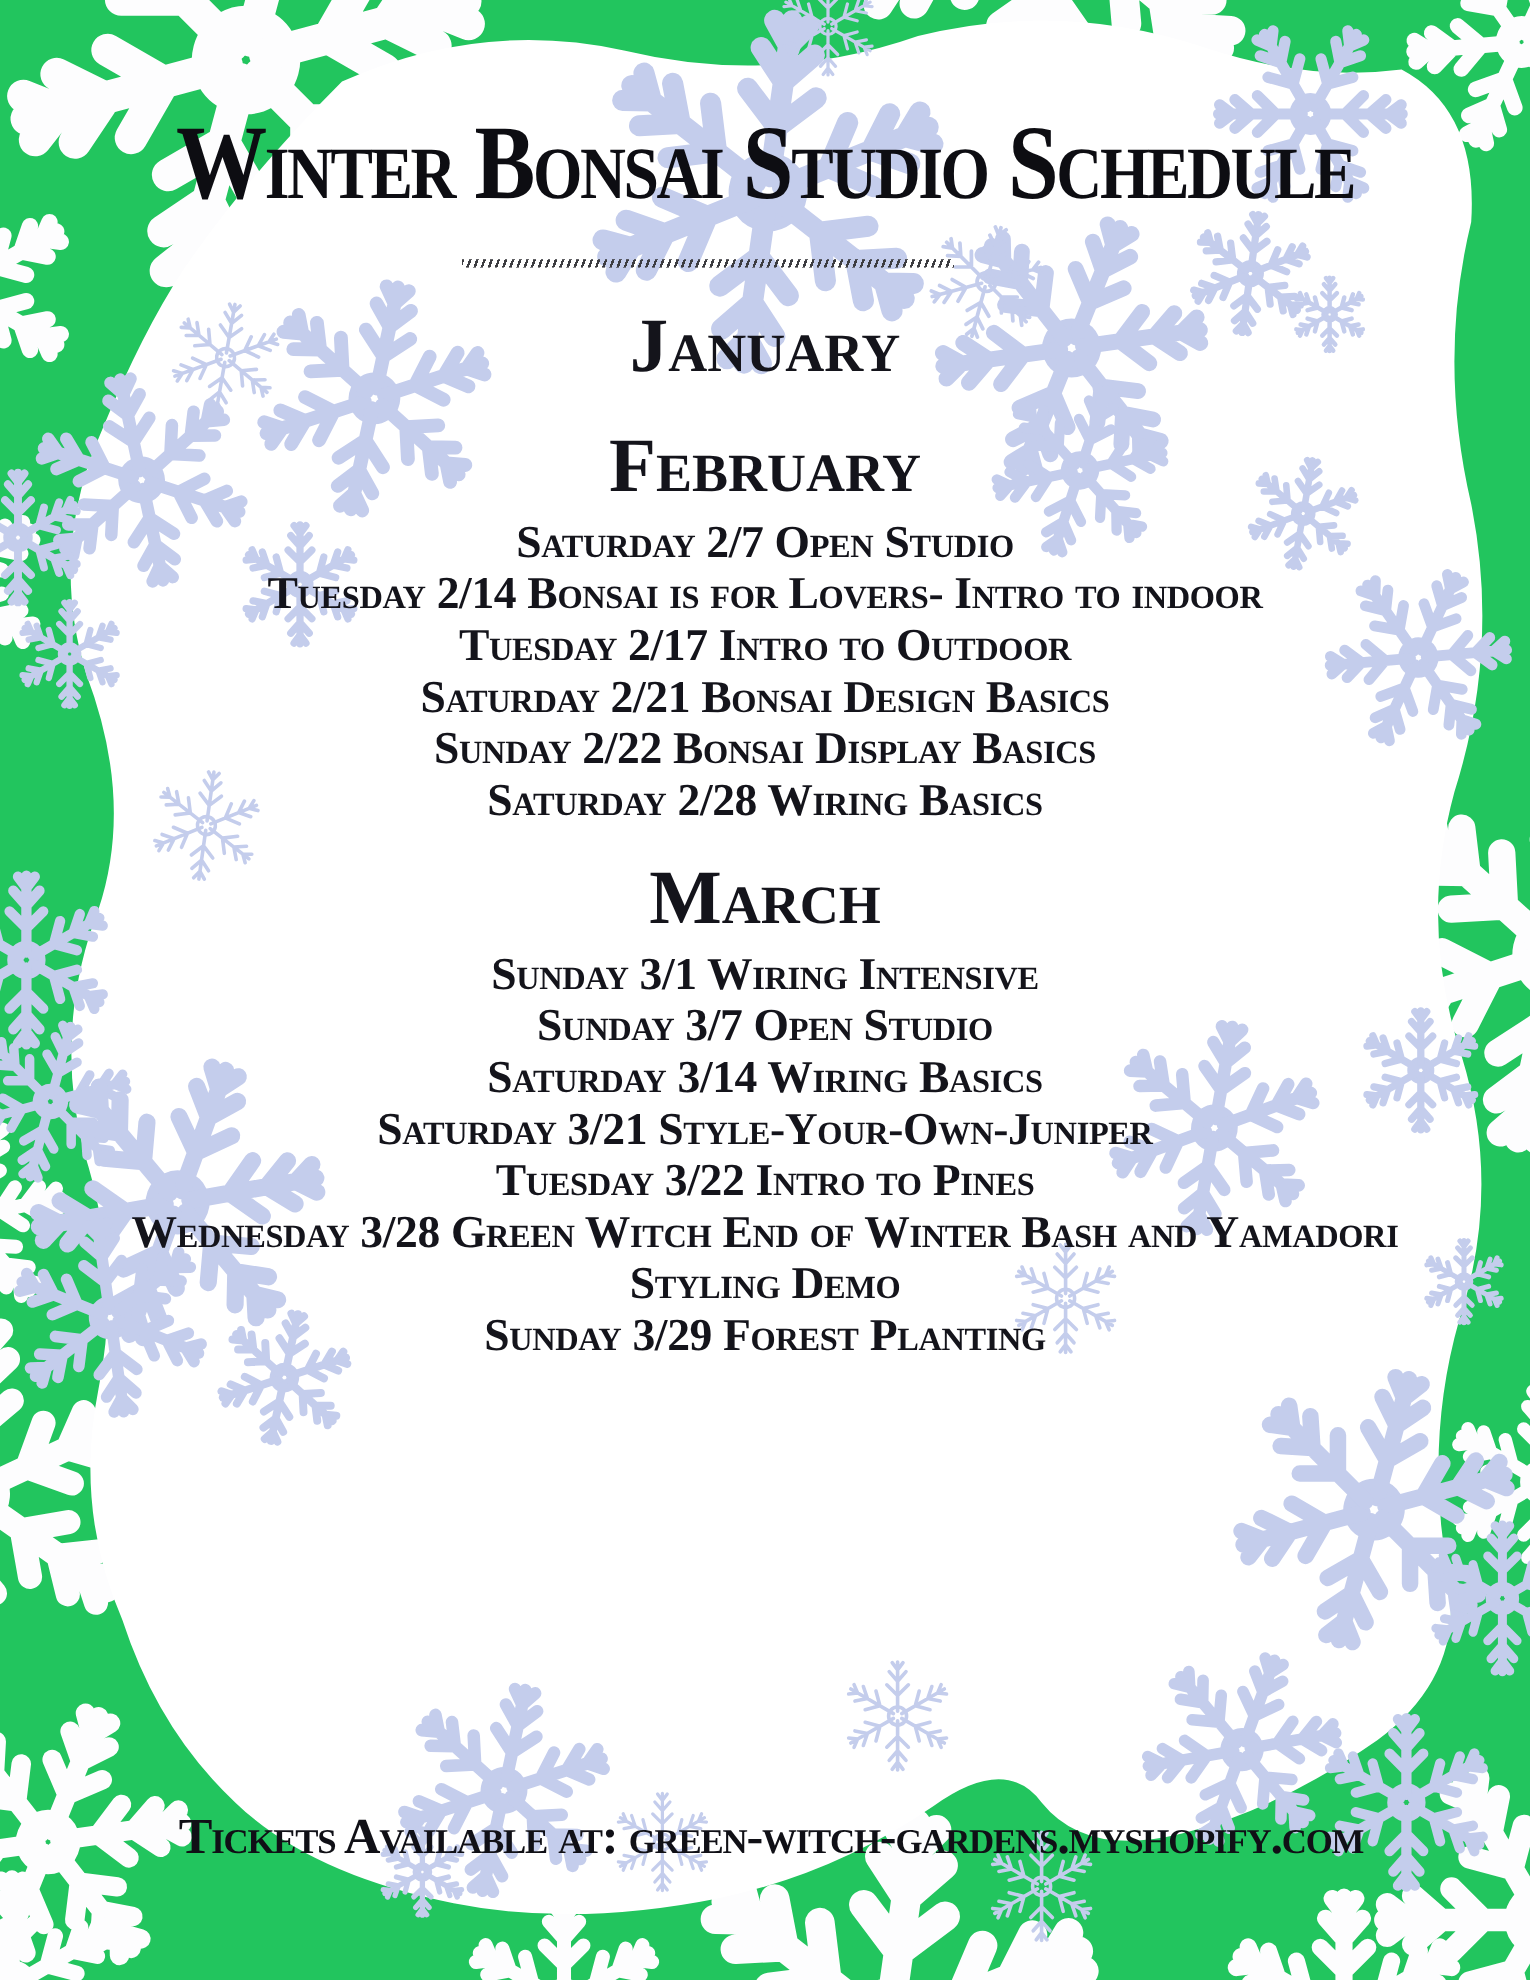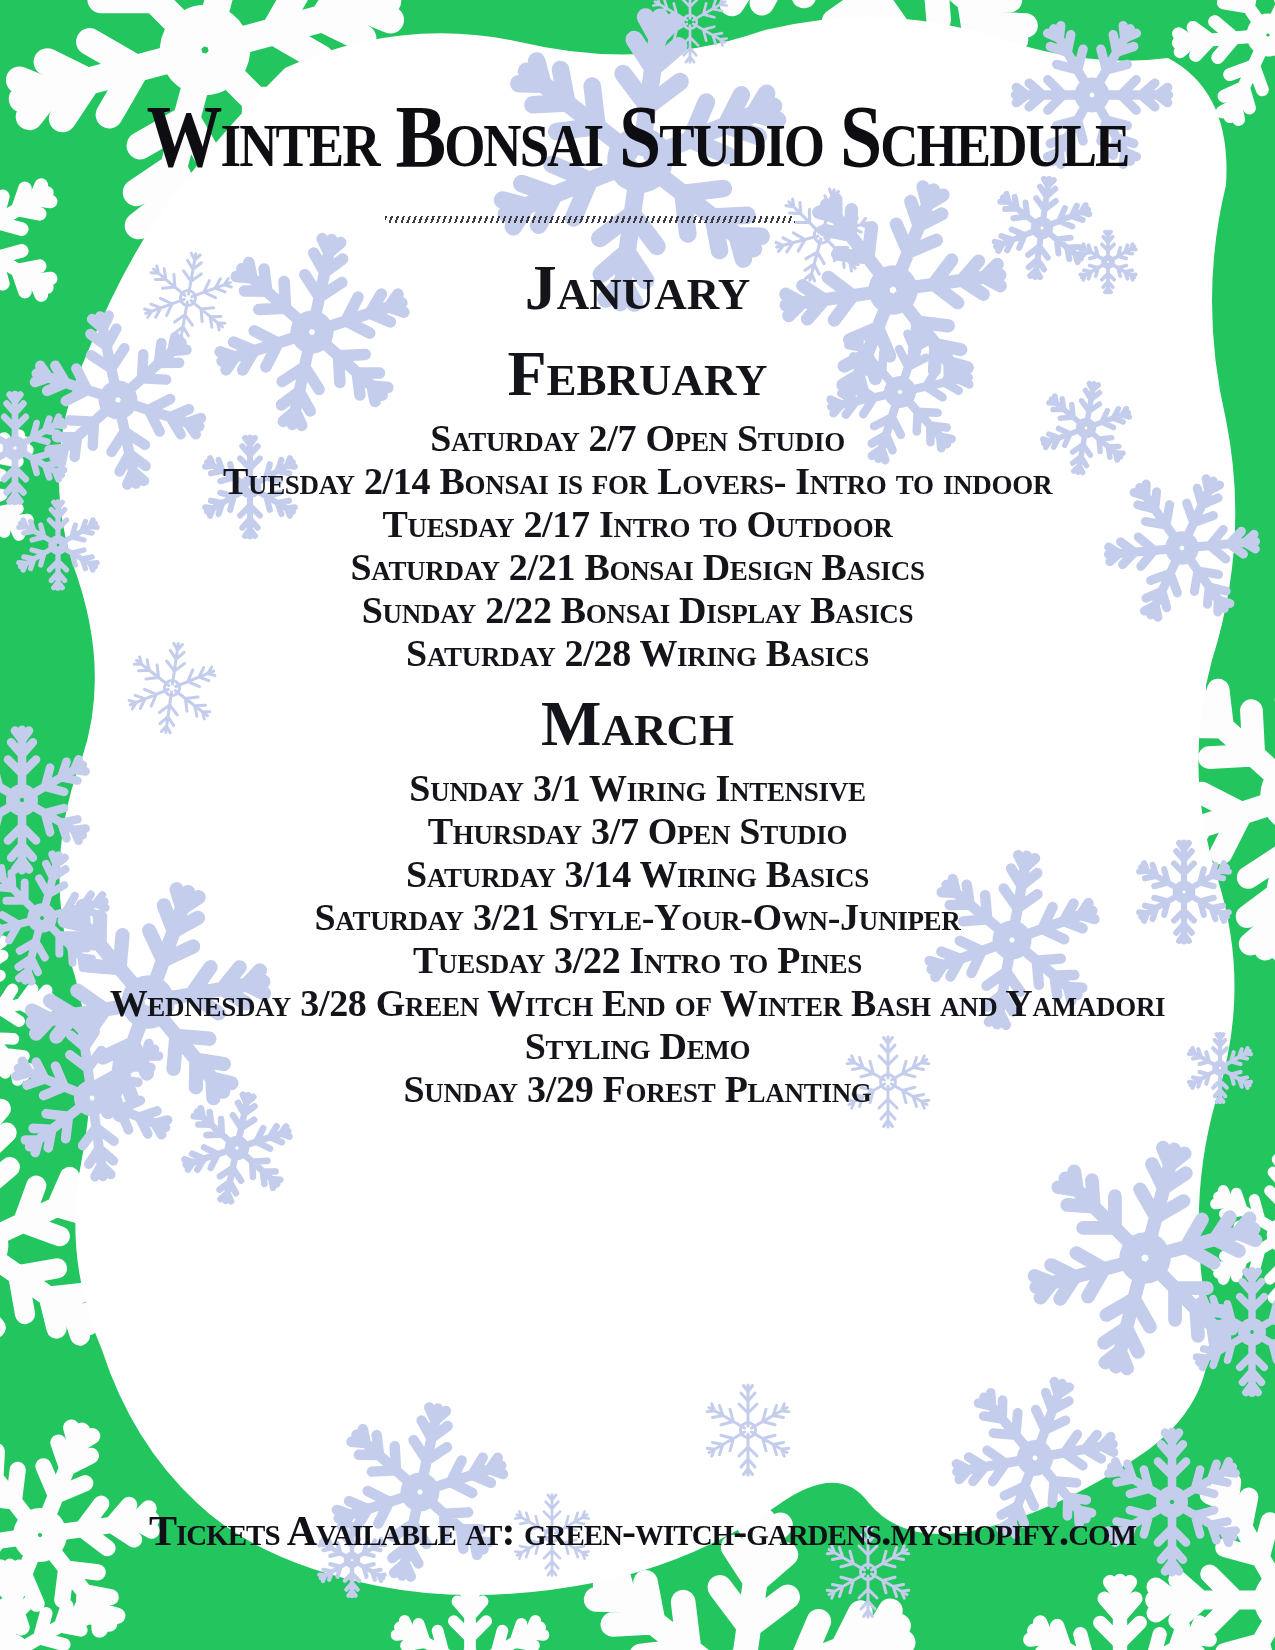--- a/index.html
+++ b/index.html
@@ -22,22 +22,22 @@
     color:#0d0d12;
   }
   .divider {
     width:410px; height:7px; margin:44px auto 0; transform:translateX(-48px);
     background:repeating-linear-gradient(110deg,#3c3c40 0 2px,transparent 2px 5.6px);
   }
   .month-heading {
     margin:34px 0 0; font-size:64px; line-height:62px; font-weight:bold;
     font-variant-caps:small-caps; letter-spacing:0;
   }
-  section.m-feb .month-heading { margin-top:24px; }
-  section.m-mar .month-heading { margin-top:18px; }
+  section.m-feb .month-heading { margin-top:38px; }
+  section.m-mar .month-heading { margin-top:28px; }
   .events { max-width:1150px; margin:12px auto 0; }
   .events p {
     margin:0; font-size:38px; line-height:43px; font-weight:bold;
     font-variant-caps:small-caps; letter-spacing:-0.3px;
   }
   .footer {
     position:absolute; left:10px; right:0; top:1505px;
     font-size:42px; line-height:52px; font-weight:bold;
     font-variant-caps:small-caps; letter-spacing:-1px; white-space:nowrap;
     color:#101016;
@@ -146,21 +146,21 @@
         <p>Saturday 2/21 Bonsai Design Basics</p>
         <p>Sunday 2/22 Bonsai Display Basics</p>
         <p>Saturday 2/28 Wiring Basics</p>
       </div>
     </section>
 
     <section class="m-mar">
       <h2 class="month-heading">March</h2>
       <div class="events">
         <p>Sunday 3/1 Wiring Intensive</p>
-        <p>Thursday 3/7 Open Studio</p>
+        <p>Sunday 3/7 Open Studio</p>
         <p>Saturday 3/14 Wiring Basics</p>
         <p>Saturday 3/21 Style-Your-Own-Juniper</p>
         <p>Tuesday 3/22 Intro to Pines</p>
         <p>Wednesday 3/28 Green Witch End of Winter Bash and Yamadori Styling Demo</p>
         <p>Sunday 3/29 Forest Planting</p>
       </div>
     </section>
 
     <div class="footer">Tickets Available at: green-witch-gardens.myshopify.com</div>
   </div>

